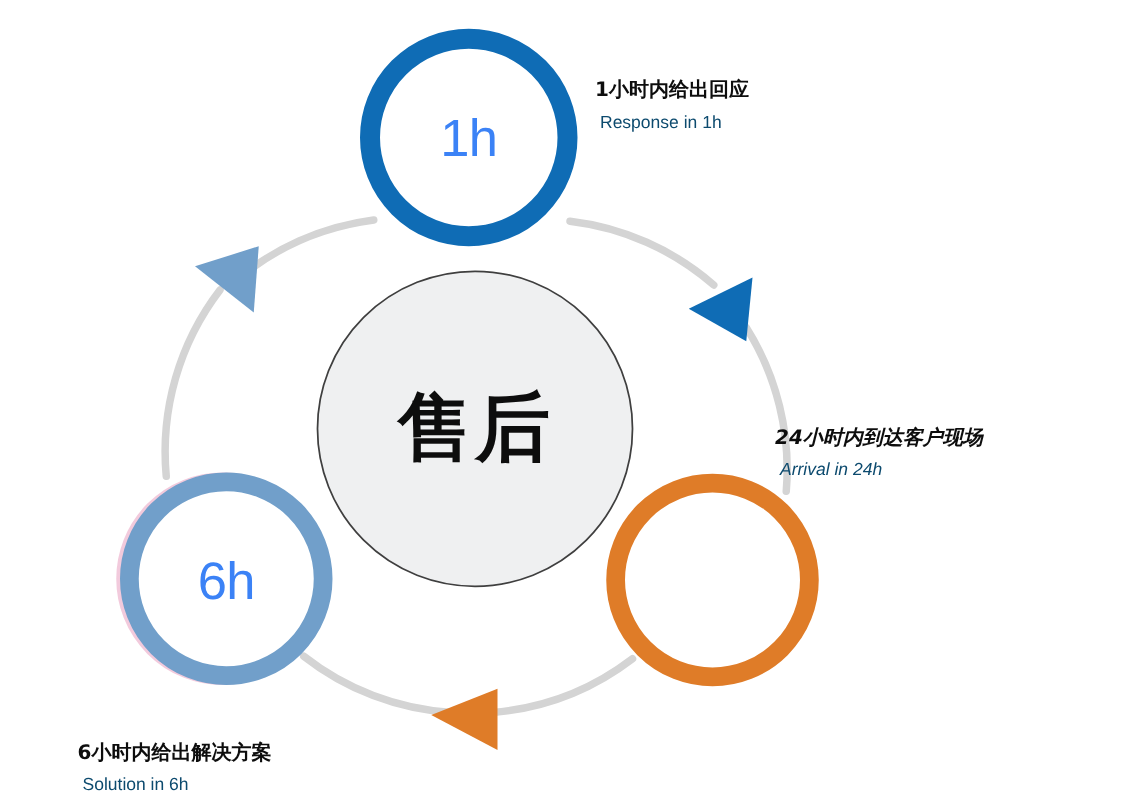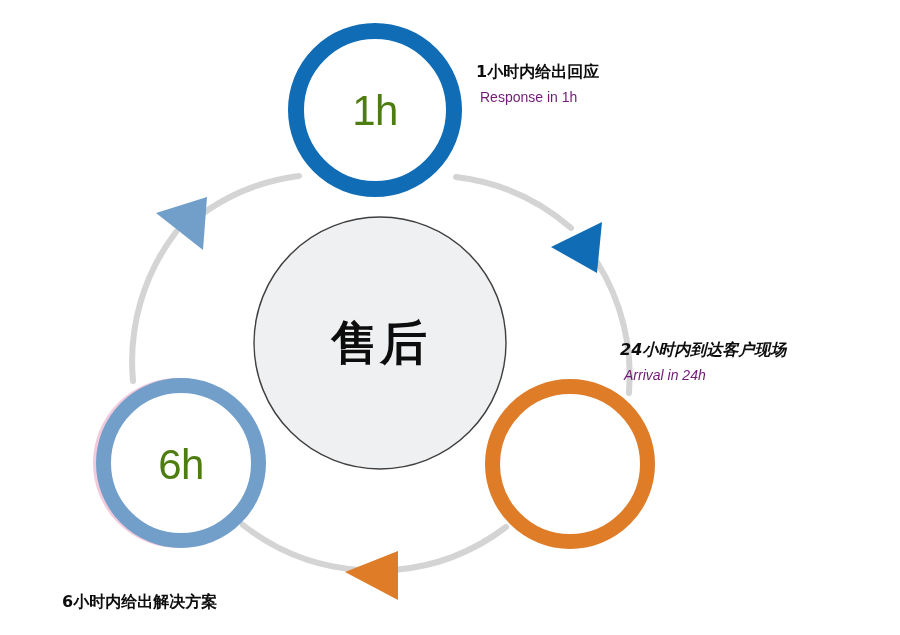--- a/index.html
+++ b/index.html
@@ -32,38 +32,38 @@
     display: block;
   }
 
   
   .node-value {
     position: absolute;
     transform: translate(-50%, -50%);
     font-family: "Liberation Sans", "DejaVu Sans", sans-serif;
     font-size: 42px;
     font-weight: 400;
-    color: #4d7c0f;
+    color: #3b82f6;
     letter-spacing: -0.5px;
     white-space: nowrap;
     line-height: 1;
   }
   #node-value-1h  { left: 375px; top: 111px; }
   #node-value-6h  { left: 181px; top: 465px; }
   #node-value-24h { left: 572px; top: 466px; }
 
   
   .hub-text {
     position: absolute;
     left: 380px;
     top: 343px;
     transform: translate(-50%, -50%);
     text-align: center;
     font-family: "DejaVu Sans", "Liberation Sans", sans-serif;
-    font-size: 47px;
+    font-size: 60px;
     font-weight: 700;
     color: #0d0d0d;
     line-height: 1.12;
     letter-spacing: 2px;
     white-space: nowrap;
   }
   .hub-line { display: block; }
 
   
   .callout {
@@ -76,21 +76,21 @@
     font-weight: 700;
     color: #0d0d0d;
     line-height: 1.25;
     letter-spacing: 0px;
     display: block;
   }
   .callout-sub {
     font-family: "Liberation Sans", "DejaVu Sans", sans-serif;
     font-size: 14px;
     font-weight: 400;
-    color: #701a75;
+    color: #0c4a6e;
     line-height: 1.3;
     display: block;
     margin-top: 6px;
     margin-left: 4px;
   }
 
   #callout-1h  { left: 476px; top: 62px; }
   #callout-24h { left: 620px; top: 340px; font-style: italic; }
   #callout-6h  { left: 62px;  top: 560px; margin-top: 32px; }
 </style>
@@ -144,15 +144,16 @@
     <span class="callout-sub">Response in 1h</span>
   </div>
 
   <div id="callout-24h" class="callout">
     <span class="callout-title">24小时内到达客户现场</span>
     <span class="callout-sub">Arrival in 24h</span>
   </div>
 
   <div id="callout-6h" class="callout">
     <span class="callout-title">6小时内给出解决方案</span>
+    <span class="callout-sub">Solution in 6h</span>
   </div>
 
 </div>
 
 </body></html>

